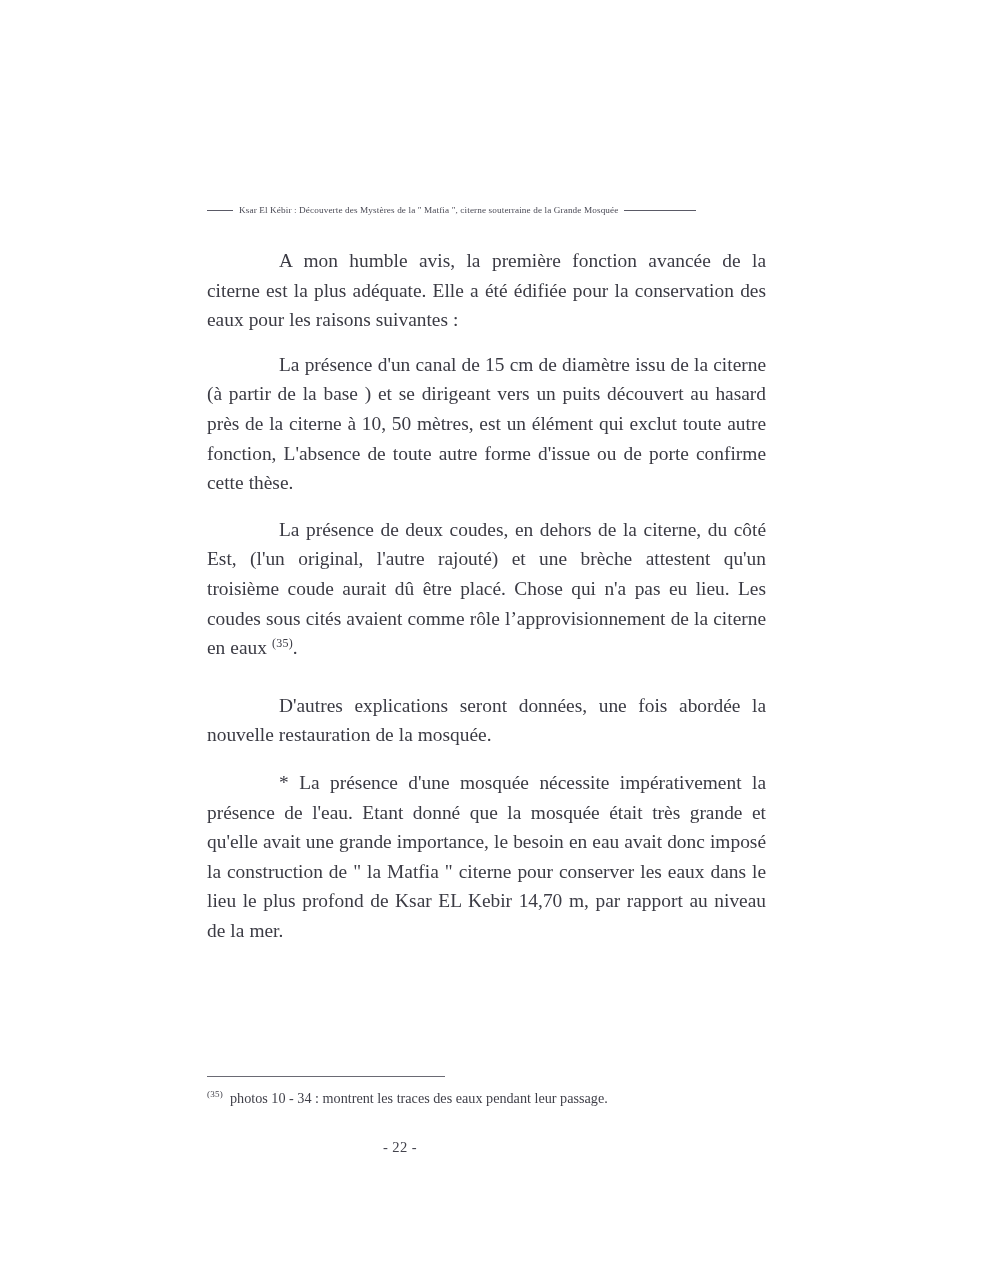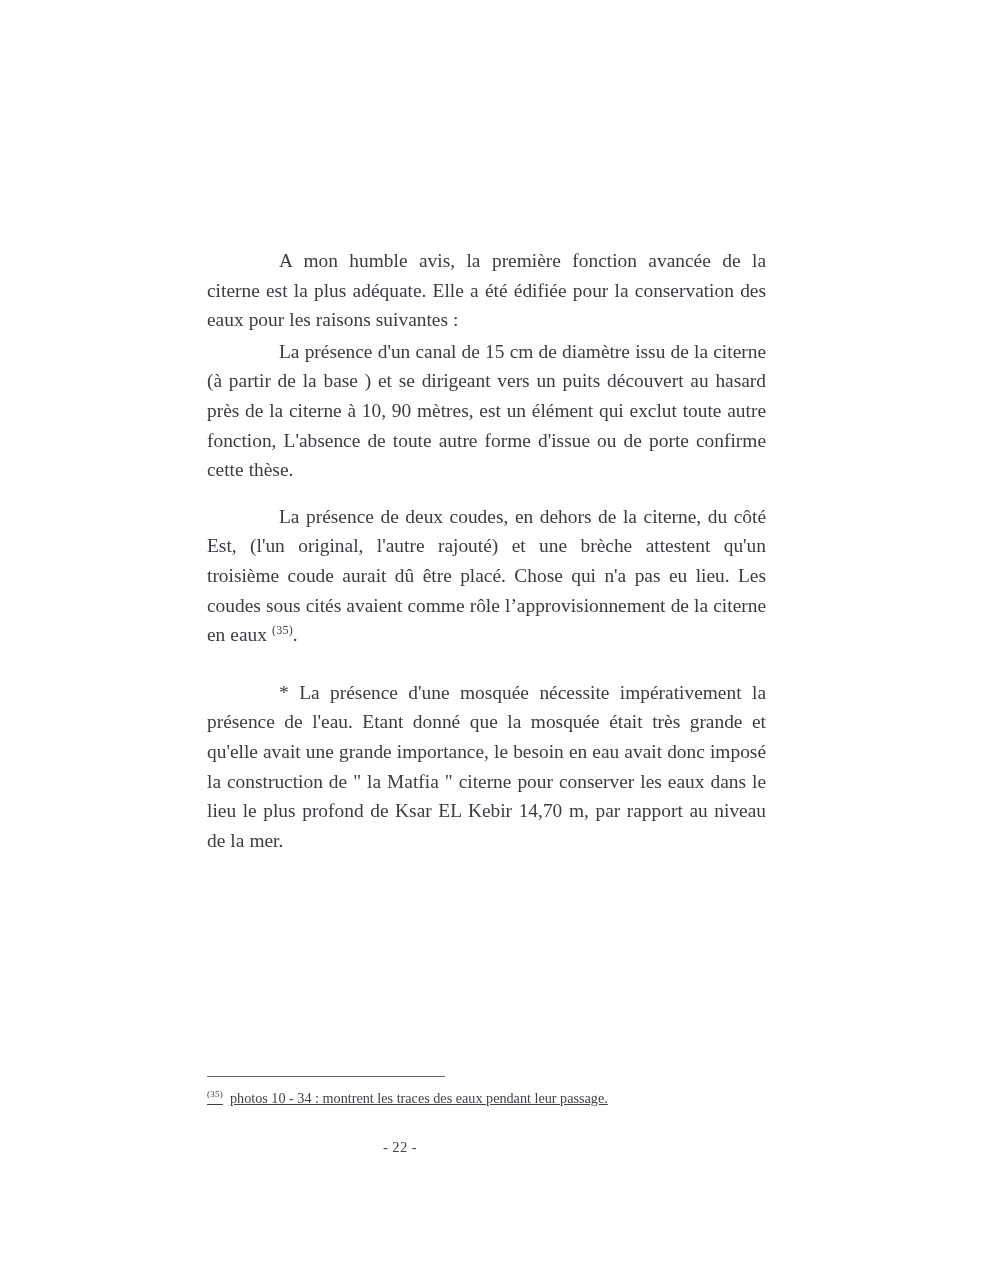--- a/index.html
+++ b/index.html
@@ -71,21 +71,21 @@
     margin-bottom: 0;
   }
   .para .sup-ref {
     font-size: 0.62em;
     vertical-align: super;
     line-height: 0;
     letter-spacing: 0.2px;
   }
 
   
-  .para.p1 { margin-bottom: 2px; }
+  .para.p1 { margin-bottom: 15px; }
   .para.p2 { margin-bottom: 17px; }
   .para.p3 { margin-bottom: 28px; }
   .para.p4 { margin-bottom: 18px; }
   .para.p5 { margin-bottom: 18px; }
   .para.p6 { margin-bottom: 12px; font-family: Liberation Serif, serif; }
 
   
   .footnote-block {
     position: absolute;
     left: 207px;
@@ -97,21 +97,20 @@
     height: 1px;
     background: #6a6a74;
     margin: 0 0 12px 0;
   }
   .footnote {
     margin: 0;
     font-size: 14.2px;
     line-height: 19px;
     color: #3f3f48;
     text-align: left;
-    text-decoration: underline;
   }
   .footnote .fn-marker {
     font-size: 0.64em;
     vertical-align: super;
     line-height: 0;
     margin-right: 7px;
     letter-spacing: 0.2px;
   }
 
   
@@ -124,29 +123,35 @@
     font-size: 14.6px;
     color: #43434c;
     letter-spacing: 0.4px;
   }
 </style>
 </head>
 <body>
 
 <div class="page">
 
+  <div class="running-header">
+    <span class="rule-left"></span>
+    <span class="header-text">Ksar El Kébir : Découverte des Mystères de la " Matfia ", citerne souterraine de la Grande  Mosquée</span>
+    <span class="rule-right"></span>
+  </div>
 
   <div class="body-column">
 
     <p class="para p1">A mon humble avis, la première fonction avancée de la citerne  est la plus adéquate. Elle a été édifiée pour la conservation des eaux  pour les raisons suivantes :</p>
 
-    <p class="para p2">La présence d'un canal de 15 cm de diamètre issu de la citerne (à partir de la base ) et se dirigeant vers un puits découvert au hasard près de la citerne à 10, 90 mètres, est un élément  qui exclut toute  autre fonction, L'absence de toute autre forme d'issue ou de porte confirme cette thèse.</p>
+    <p class="para p2">La présence d'un canal de 15 cm de diamètre issu de la citerne (à partir de la base ) et se dirigeant vers un puits découvert au hasard près de la citerne à 10, 50 mètres, est un élément  qui exclut toute  autre fonction, L'absence de toute autre forme d'issue ou de porte confirme cette thèse.</p>
 
     <p class="para p3"><span>La présence de deux  coudes, en dehors de la  citerne, du côté Est, (l'un original, l'autre rajouté) et une   brèche attestent qu'un troisième coude aurait dû être placé. Chose qui n'a pas eu lieu.  Les coudes sous cités avaient comme rôle l’approvisionnement de la citerne en eaux </span><span class="sup-ref">(35)</span><span>.</span></p>
 
+    <p class="para p4">D'autres explications seront données, une fois abordée la nouvelle restauration de la mosquée.</p>
 
 
     <p class="para p6">* La présence d'une mosquée nécessite impérativement la présence de l'eau. Etant donné que la mosquée était très grande et qu'elle avait une grande importance, le besoin en eau avait donc imposé la construction de " la Matfia " citerne pour conserver les eaux dans le lieu le plus profond de Ksar EL Kebir 14,70 m,  par rapport au niveau de la mer.</p>
   </div>
 
   <div class="footnote-block">
     <div class="footnote-rule"></div>
     <p class="footnote"><span class="fn-marker">(35)</span><span>photos 10 - 34 : montrent  les traces des eaux pendant leur passage.</span></p>
   </div>
 

